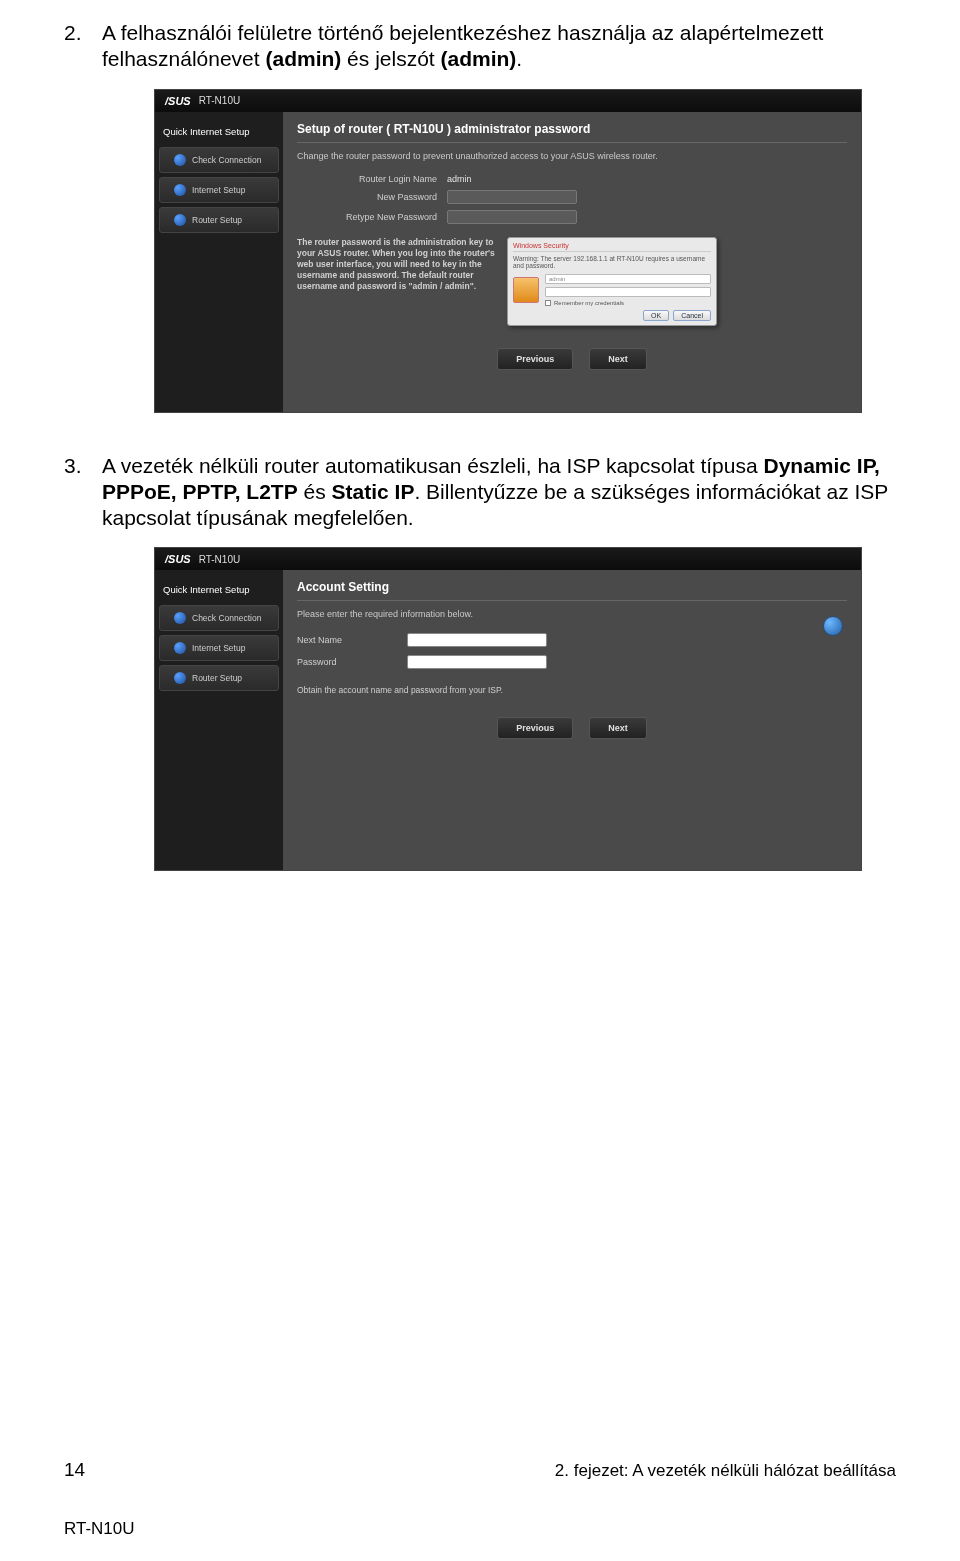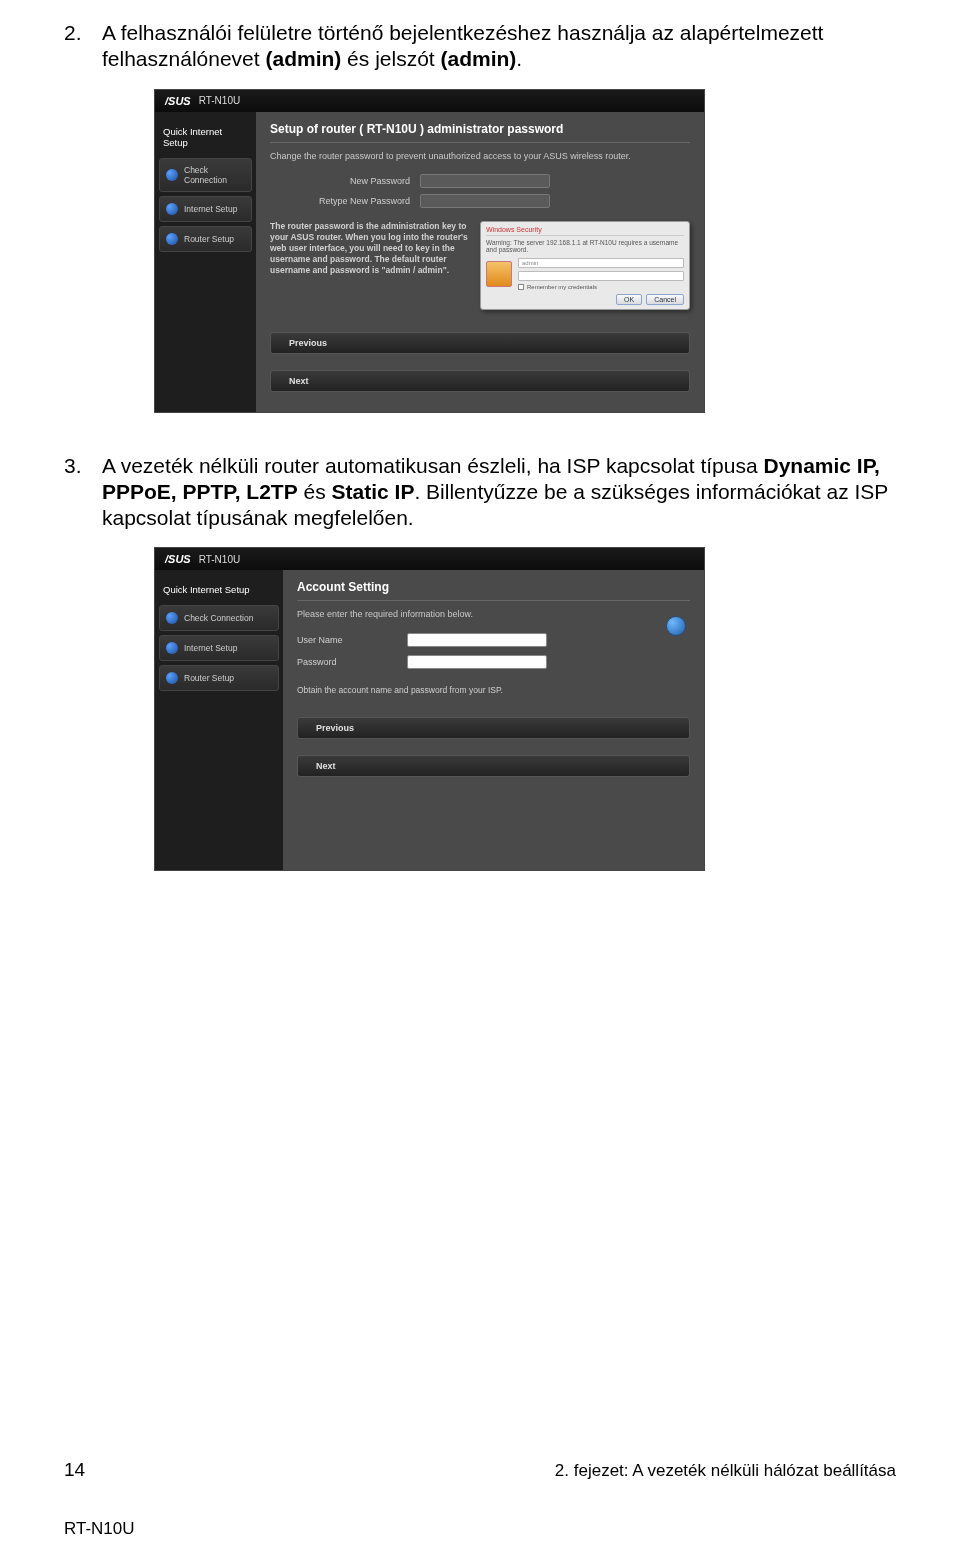--- a/index.html
+++ b/index.html
@@ -20,21 +20,21 @@
     font-size: 21px;
     line-height: 1.25;
     margin-bottom: 16px;
   }
   .instr-num { min-width: 24px; }
   .instr-text { flex: 1; }
   .instr-text b { font-weight: bold; }
 
   
   .shot {
-    width: 551px;
+    width: 708px;
     margin: 4px 0 40px 90px;
     background: #2a2a2a;
     border: 1px solid #444;
     position: relative;
     font-size: 9.5px;
     color: #cfcfcf;
   }
   .shot .titlebar {
     background: linear-gradient(#1a1a1a, #0c0c0c);
     height: 22px;
@@ -65,21 +65,21 @@
   .side-head {
     color: #fff;
     font-weight: normal;
     font-size: 9.5px;
     padding: 6px 8px;
   }
   .side-item {
     display: flex;
     align-items: center;
     gap: 6px;
-    padding: 6px 6px;
+    padding: 6px 14px;
     margin: 4px 4px;
     background: linear-gradient(#3a3a3a, #2a2a2a);
     border: 1px solid #444;
     border-radius: 3px;
     color: #cfcfcf;
     font-size: 8.5px;
   }
   .side-icon {
     width: 12px; height: 12px; border-radius: 50%;
     background: radial-gradient(circle at 30% 30%, #59a0ff, #1d4e9c);
@@ -169,21 +169,21 @@
   }
   .popup-remember { font-size: 6px; color:#555; display:flex; align-items:center; gap:3px; }
   .popup-remember .cb { width:6px;height:6px;border:1px solid #888;background:#fff; }
   .popup-btns { display:flex; gap:4px; justify-content:flex-end; }
   .popup-btns .pbtn {
     font-size: 7px; padding:1px 7px;
     background: linear-gradient(#f9f9f9,#dcdcdc);
     border: 1px solid #8aa6ce; border-radius: 2px; color:#234;
   }
   .nav-btns {
-    display:flex; justify-content:center; gap:16px; margin-top: 14px; padding: 8px 0; flex-direction: column;
+    display:flex; justify-content:center; gap:16px; margin-top: 14px; padding: 8px 0;
   }
   .nbtn {
     padding: 5px 18px;
     background: linear-gradient(#3a3a3a,#222);
     border: 1px solid #555;
     border-radius: 3px;
     color: #e0e0e0;
     font-size: 9px;
     font-weight: bold;
   }
@@ -253,20 +253,24 @@
         <div class="side-item">
           <span class="side-icon"></span>
           <span>Router Setup</span>
         </div>
       </div>
       <div class="content">
         <div class="content-header">Setup of router ( RT-N10U ) administrator password</div>
         <div class="content-sep"></div>
         <div class="desc">Change the router password to prevent unauthorized access to your ASUS wireless router.</div>
 
+        <div class="form-row">
+          <div class="lbl">Router Login Name</div>
+          <div class="adminval">admin</div>
+        </div>
         <div class="form-row">
           <div class="lbl">New Password</div>
           <div>
               <div class="pinput"></div>
             </div>
         </div>
         <div class="form-row">
           <div class="lbl">Retype New Password</div>
           <div>
               <div class="pinput"></div>
@@ -332,21 +336,21 @@
           <span>Router Setup</span>
         </div>
       </div>
       <div class="content" style="position:relative;">
         <div class="content-header">Account Setting</div>
         <div class="globe"></div>
         <div class="content-sep"></div>
         <div class="desc">Please enter the required information below.</div>
 
         <div class="formrow2">
-          <div>User Name</div>
+          <div>Next Name</div>
           <div>
               <div class="tinput"></div>
             </div>
         </div>
         <div class="formrow2">
           <div>Password</div>
           <div>
               <div class="tinput"></div>
             </div>
         </div>

